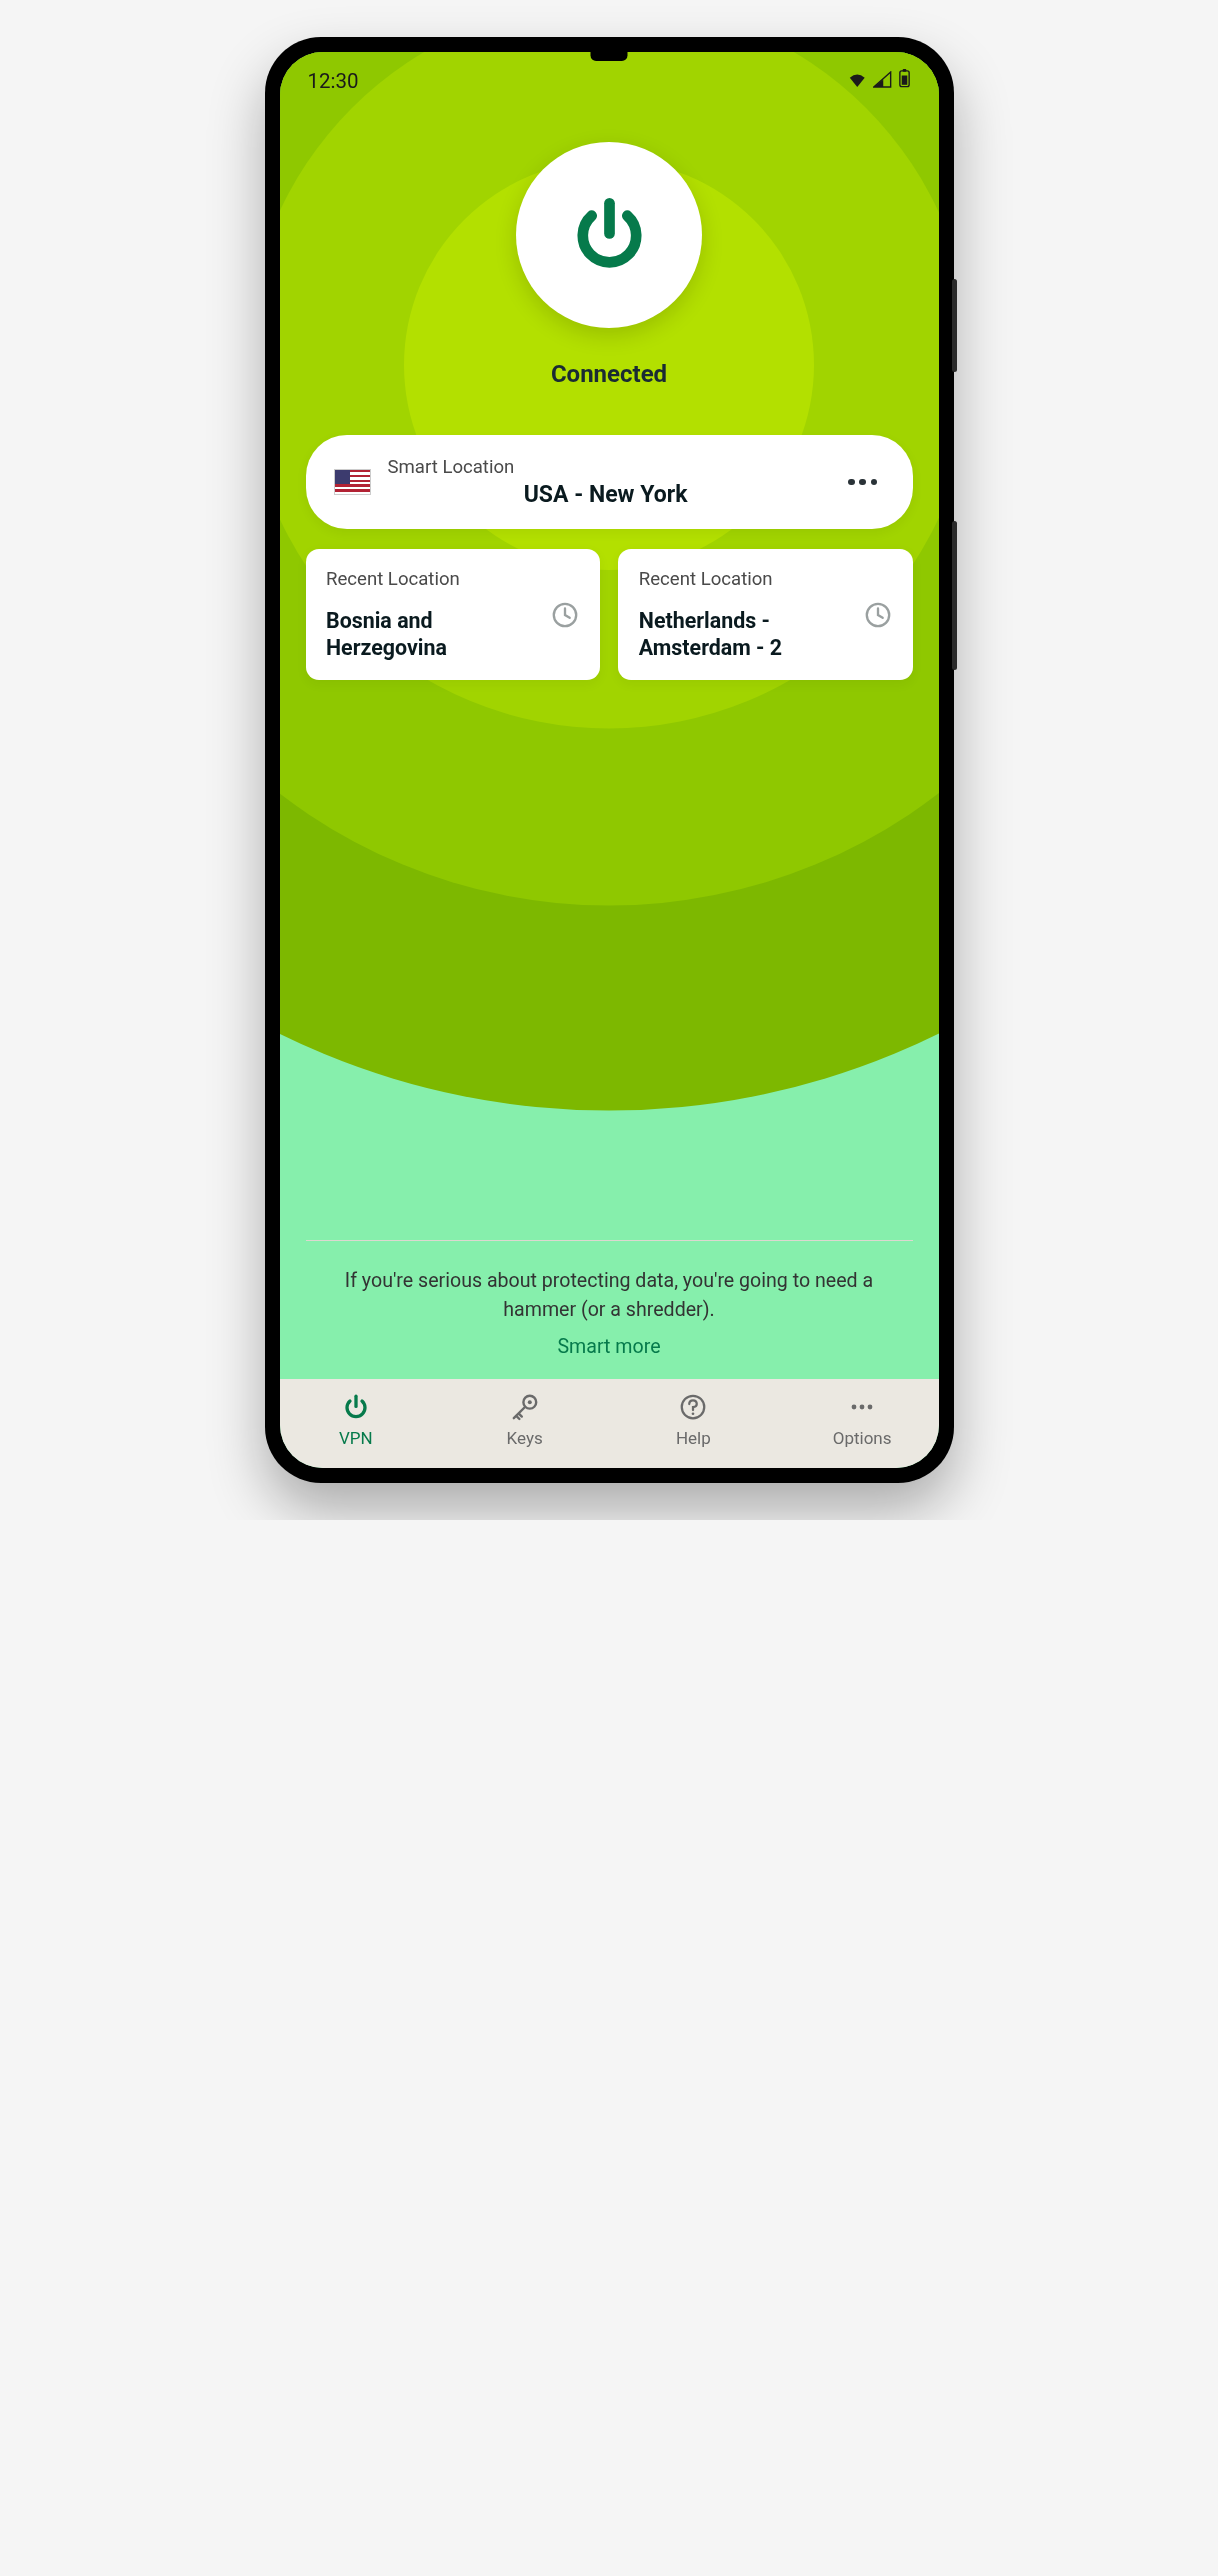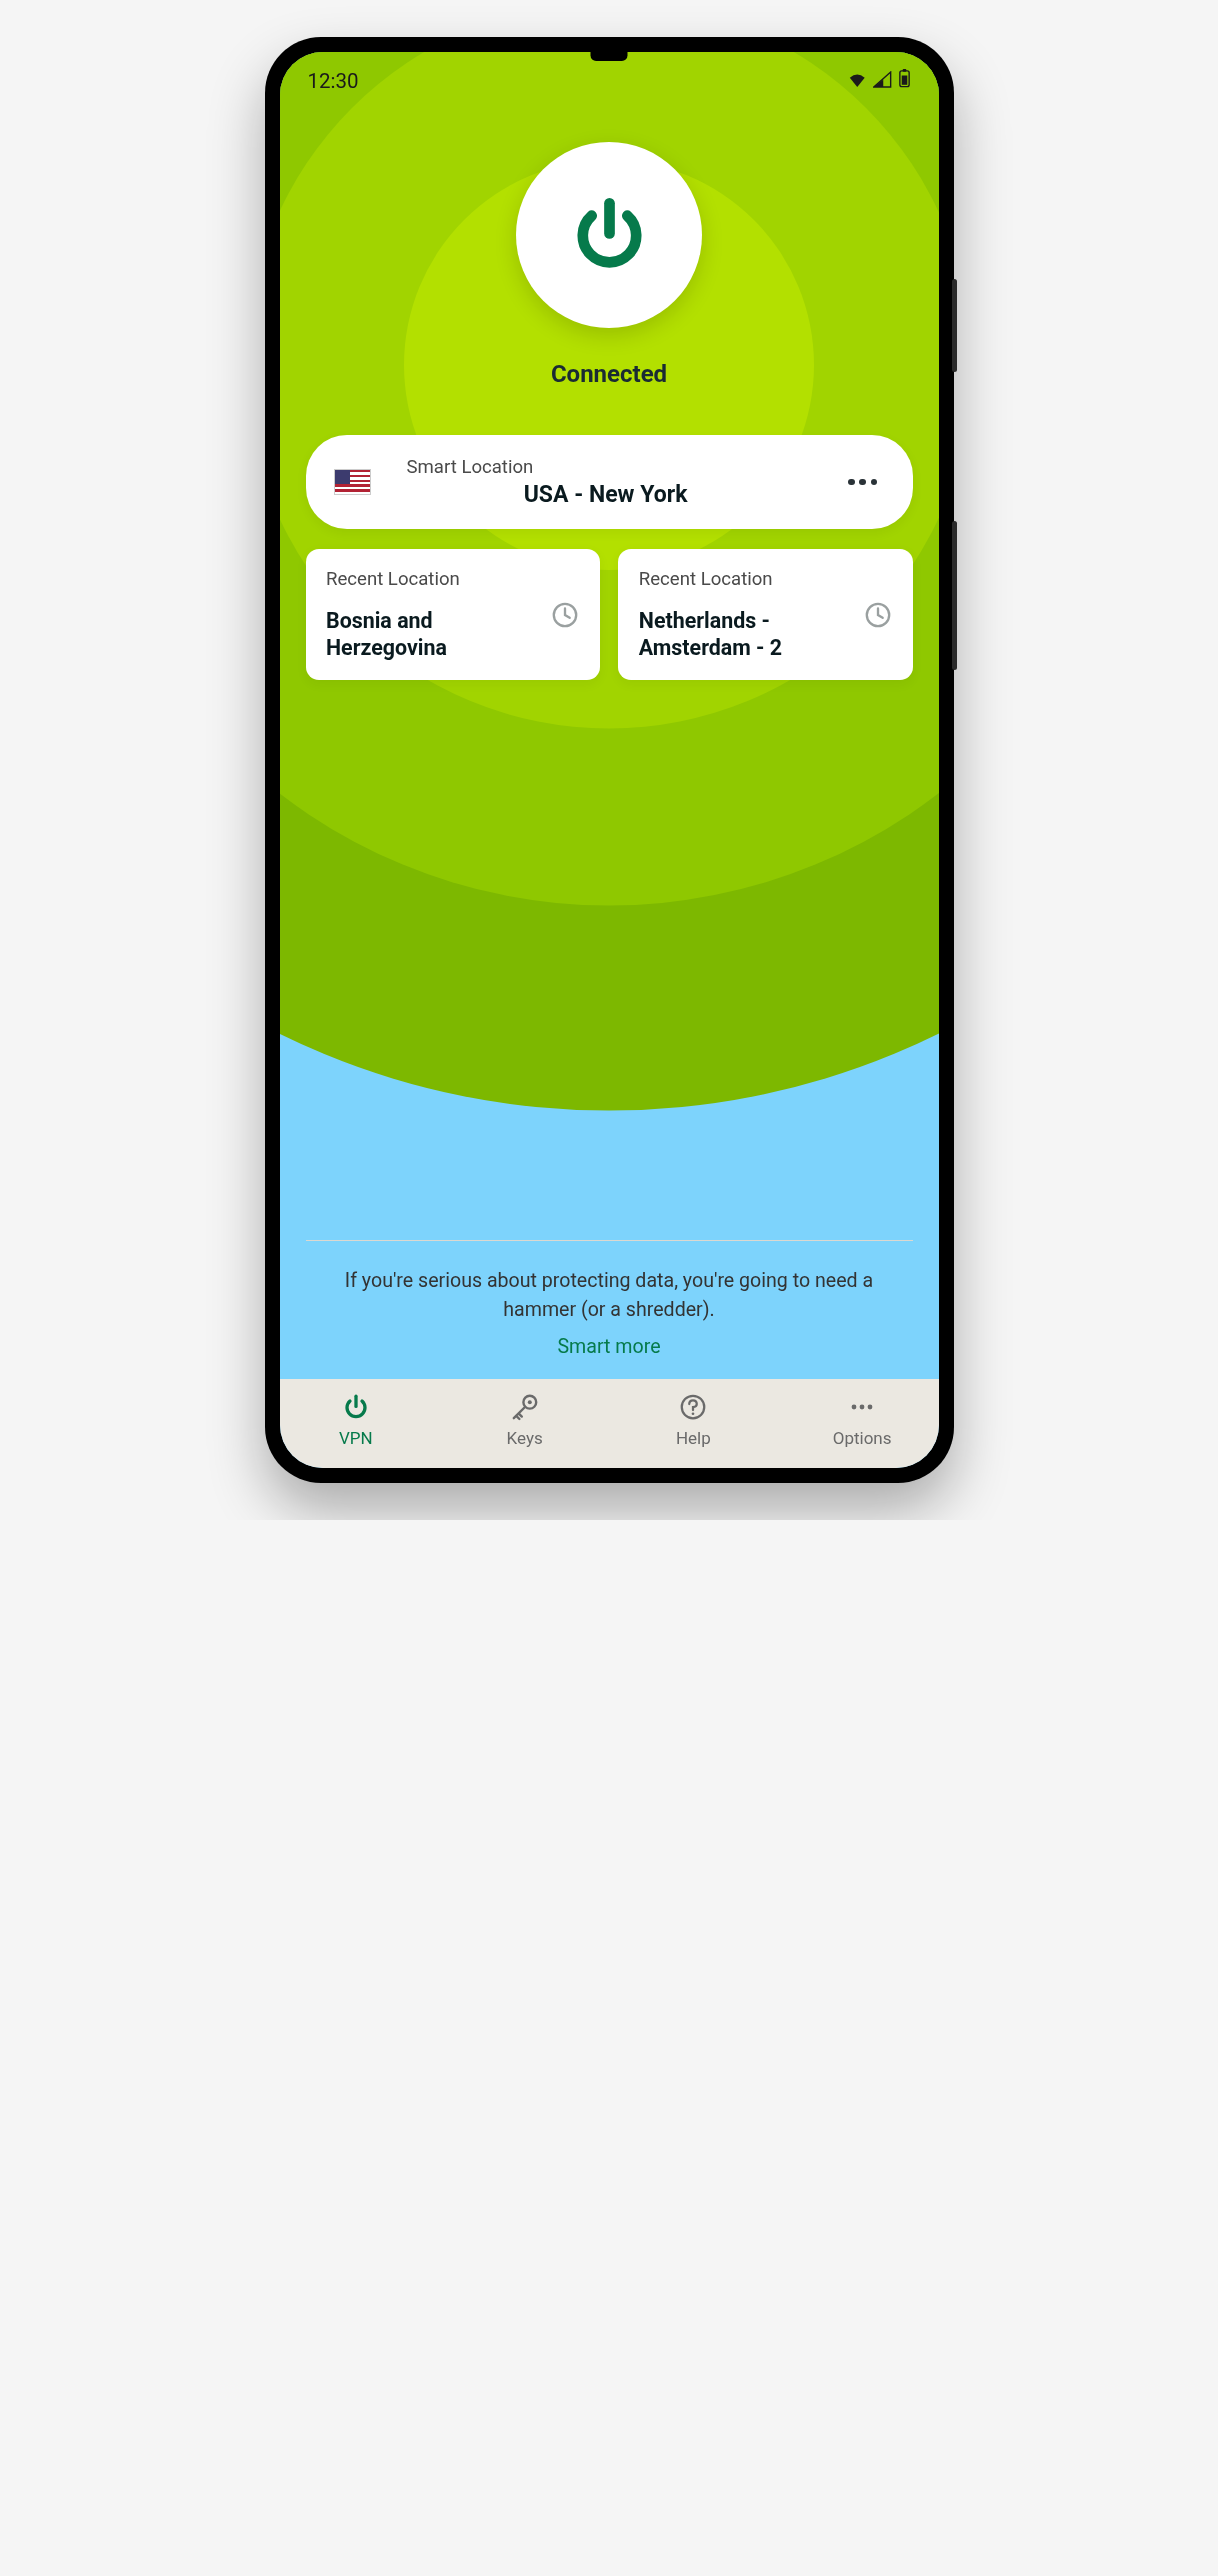--- a/index.html
+++ b/index.html
@@ -15,21 +15,21 @@
   background: #000;
   border-radius: 56px;
   padding: 15px;
   box-shadow: 0 28px 56px rgba(0,0,0,0.3);
   position: relative;
 }
 .side-btn { position: absolute; right: -3.7px; width: 5.6px; background: #2a2a2a; border-radius: 2.8px; }
 .side-btn.b1 { top: 242px; height: 93px; }
 .side-btn.b2 { top: 484px; height: 149px; }
 .screen {
-  background: #7dd3fc;
+  background: #86efac;
   border-radius: 43px;
   overflow: hidden;
   position: relative;
   height: 1416px;
   display: flex;
   flex-direction: column;
 }
 .notch {
   position: absolute;
   top: 0; left: 50%;
@@ -101,21 +101,21 @@
   padding: 47px 26px 0 26px;
   z-index: 5;
   position: relative;
 }
 .smart-card {
   background: #fff;
   border-radius: 41px;
   padding: 20.5px 28px;
   display: flex;
   align-items: center;
-  gap: 36px;
+  gap: 17px;
   box-shadow: 0 3.7px 11.2px rgba(0,0,0,0.06);
   cursor: pointer;
 }
 .flag {
   width: 37px; height: 26px;
   background: linear-gradient(#b22234 0 10%, #fff 10% 20%, #b22234 20% 30%, #fff 30% 40%, #b22234 40% 50%, #fff 50% 60%, #b22234 60% 70%, #fff 70% 80%, #b22234 80% 90%, #fff 90% 100%);
   border: 0.9px solid #ccc;
   position: relative;
 }
 .flag::before {

